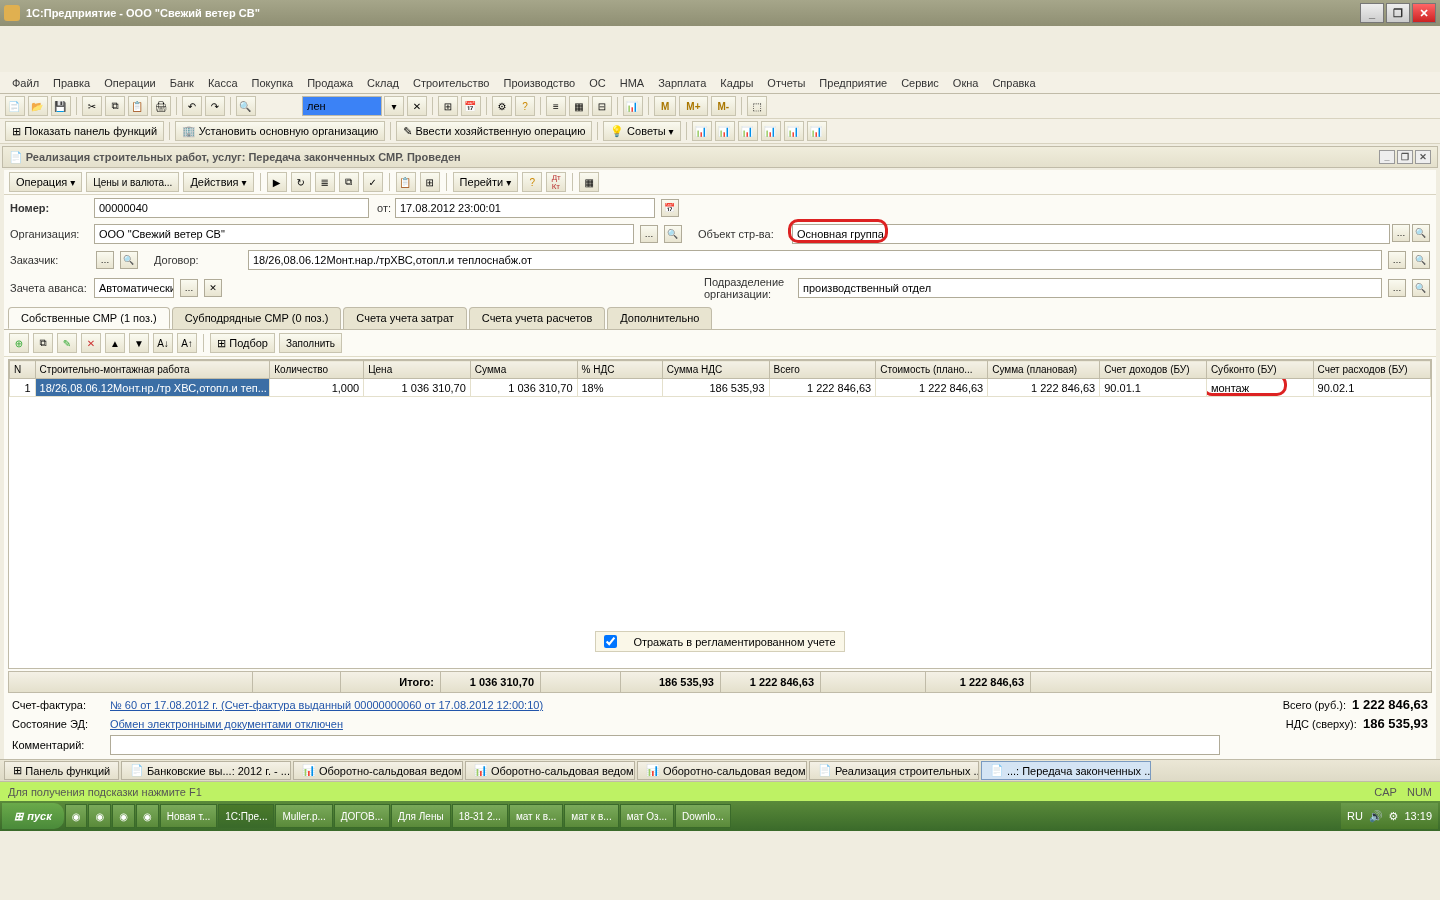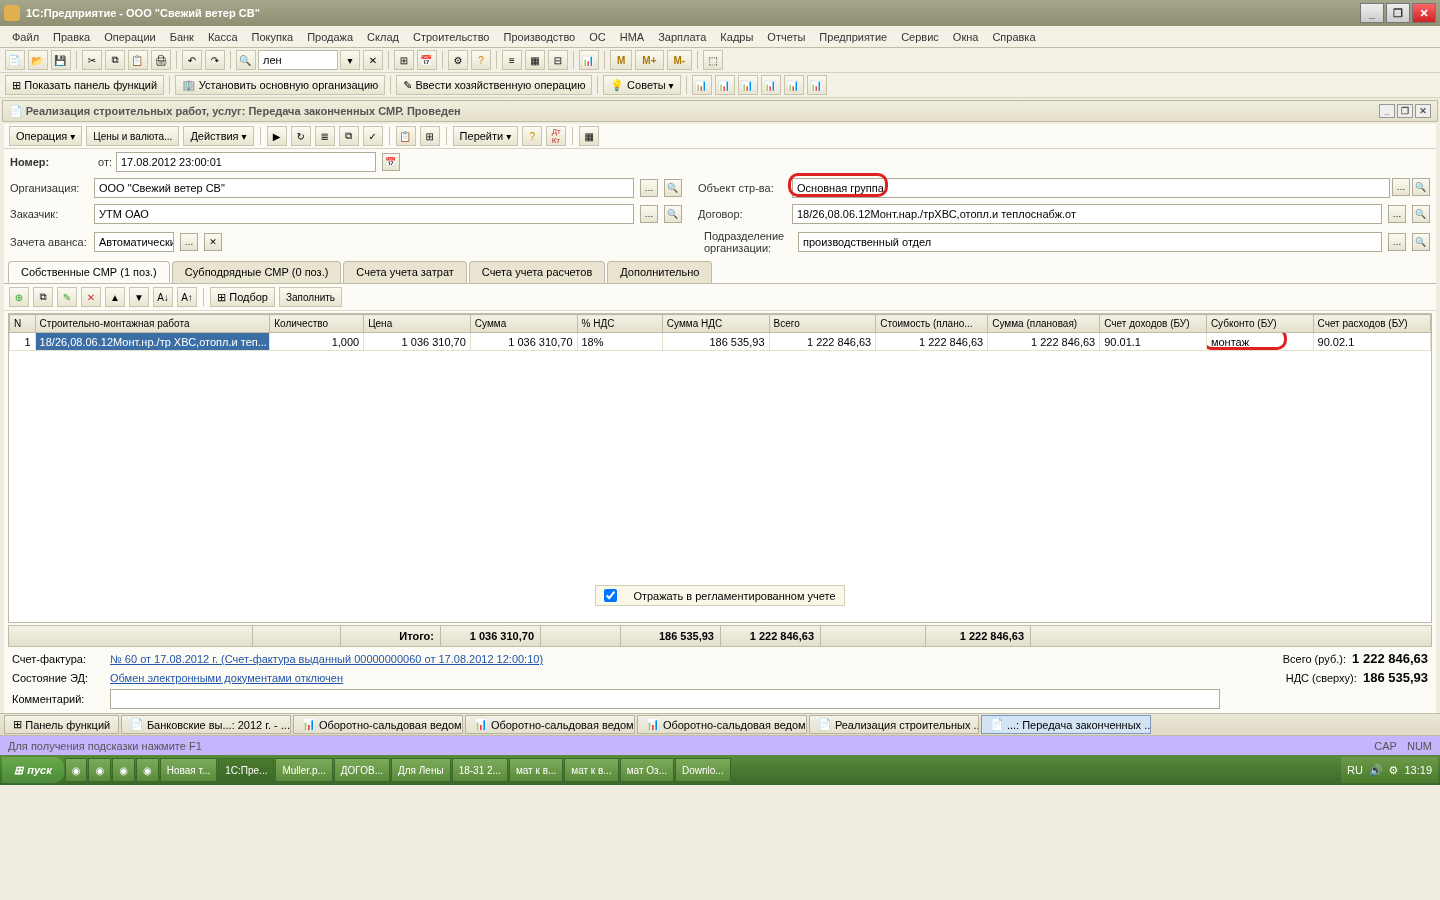--- a/index.html
+++ b/index.html
@@ -2,27 +2,27 @@
 <html><head>
 <meta charset="utf-8">
 <style>
 * { box-sizing: border-box; margin: 0; padding: 0; font-family: Tahoma, Arial, sans-serif; font-size: 11px; }
 body { background: #f0ede0; user-select: none; }
 .titlebar { height: 26px; background: linear-gradient(#a6a68a, #8f8f73); display: flex; align-items: center; padding: 0 4px; color: #fff; font-size: 14px; font-weight: bold; }
 .titlebar .logo { width:16px; height:16px; background:#e0b050; border-radius:3px; margin-right:6px; display:inline-block;}
 .titlebar .buttons { margin-left:auto; display:flex; gap:2px;}
 .titlebar .btn { width:24px; height:20px; background:linear-gradient(#eee,#ccc); border:1px solid #777; display:flex; align-items:center; justify-content:center; font-size:11px; font-weight:bold; color:#333;}
 .titlebar .btn.close{ background:linear-gradient(#f66,#c22); color:#fff;}
-.menubar { height:22px; background:#f4f1e6; border-bottom:1px solid #c0bba8; display:flex; align-items:center; padding:0 6px; gap:2px;}
+.menubar { height:22px; background:#f4f1e6; border-bottom:1px solid #c0bba8; display:flex; align-items:center; padding:0 6px; gap:2px;margin-top:46px;}
 .menubar span{ padding:2px 6px; cursor:pointer; color:#333;}
 .toolbar { display:flex; align-items:center; padding:2px 4px; background:#f4f1e6; border-bottom:1px solid #d8d3c0; gap:1px; flex-wrap:wrap; min-height:24px;}
 .tb-btn{ width:20px; height:20px; background:linear-gradient(#fafaf0,#e8e4d0); border:1px solid #c8c4b0; display:flex; align-items:center; justify-content:center; font-size:10px; margin:0 1px;}
 .tb-btn.text{ width:auto; padding:0 6px; gap:3px;}
 .tb-sep{ width:1px; height:18px; background:#c8c4b0; margin:0 3px;}
-.tb-input{ height:20px; border:1px solid #c0bba8; padding:0 4px; background:#ffffff; width:80px;}
+.tb-input{ height:20px; border:1px solid #c0bba8; padding:0 4px; background:#3b82f6; width:80px;margin-left:44px;}
 .doc-header { height:22px; background:linear-gradient(#f0eddc,#e4e0cc); border:1px solid #c0bba8; margin:2px; display:flex; align-items:center; padding:0 6px; font-weight:bold; color:#555; position:relative;}
 .doc-header .wc{margin-left:auto; display:flex; gap:2px;}
 .doc-header .wb{width:16px;height:14px;border:1px solid #999;background:#eee;font-size:9px;display:flex;align-items:center;justify-content:center;}
 .doc-body{ margin:0 4px; background:#fcfbf5;}
 .doc-toolbar{ display:flex; align-items:center; padding:2px 4px; border-bottom:1px solid #d8d3c0; gap:2px; min-height:24px;}
 .form-row{display:flex; align-items:center; gap:4px; padding:3px 6px;}
 .label{color:#333;}
 .input{ height:20px; border:1px solid #b0ab98; background:#fff; padding:0 4px; display:flex; align-items:center; flex:1; position:relative; overflow:hidden; white-space:nowrap;}
 .ibtn{width:18px;height:18px;border:1px solid #b0ab98;background:linear-gradient(#fafaf0,#e8e4d0);display:flex;align-items:center;justify-content:center;font-size:9px;margin-left:2px;}
 .tabs{ display:flex; border-bottom:1px solid #c0bba8; padding:0 4px; margin-top:4px;}
@@ -42,21 +42,21 @@
 .footer-info{ padding:4px 8px; font-size:11px; display:grid; grid-template-columns: 90px 1fr 200px; gap:4px 8px; align-items:center;}
 .footer-info a{color:#2255aa; text-decoration:underline;}
 .footer-totals{ text-align:right; }
 .footer-totals b{font-size:13px;}
 .action-bar{ display:flex; justify-content:flex-end; gap:6px; padding:6px 8px; border-top:1px solid #d8d3c0; align-items:center;}
 .action-bar .abtn{ padding:3px 10px; border:1px solid #b0ab98; background:linear-gradient(#fafaf0,#e8e4d0); cursor:pointer;}
 .abtn.ok{font-weight:bold;}
 .window-tabs{ background:linear-gradient(#ebe7d6,#dedac6); display:flex; border-top:1px solid #c0bba8; height:22px; align-items:center; padding:0 4px; gap:2px;}
 .wtab{ padding:2px 8px; border:1px solid #b8b3a0; background:linear-gradient(#f4f1e6,#e4e0cc); font-size:10px; max-width:170px; overflow:hidden; white-space:nowrap; display:flex; align-items:center; gap:3px;}
 .wtab.active{ background:#d4e4f4; border-color:#7a9ac0;}
-.statusbar{ height:20px; background:#c4b5fd; border-top:1px solid #c0bba8; display:flex; align-items:center; padding:0 8px; font-size:10px; color:#555;}
+.statusbar{ height:20px; background:#bef264; border-top:1px solid #c0bba8; display:flex; align-items:center; padding:0 8px; font-size:10px; color:#555;}
 .statusbar .right{margin-left:auto; display:flex; gap:10px;}
 .taskbar{ height:30px; background:linear-gradient(#5a8a3a,#3a6a2a); display:flex; align-items:center; padding:0 2px; gap:1px;}
 .start{ padding:2px 12px; background:linear-gradient(#6aaa4a,#4a8a3a); color:#fff; font-weight:bold; font-style:italic; border-radius:0 10px 10px 0; height:26px; display:flex; align-items:center; gap:4px;}
 .tbtn{ padding:2px 6px; background:linear-gradient(#7aaa5a,#5a8a3a); color:#fff; height:24px; display:flex; align-items:center; font-size:10px; max-width:100px; overflow:hidden; white-space:nowrap; border:1px solid #3a6a2a; gap:3px;}
 .tbtn.active{background:linear-gradient(#4a7a2a,#3a6a2a);}
 .tray{ margin-left:auto; background:linear-gradient(#6a9a4a,#4a7a2a); padding:0 6px; color:#fff; height:26px; display:flex; align-items:center; gap:6px; font-size:10px;}
 .redcirc{ position:absolute; border:3px solid #d22; border-radius:10px; pointer-events:none;}
 </style>
 </head>
 <body>
@@ -183,20 +183,23 @@
     <div class="tb-sep"></div>
     <div class="tb-btn text"><span>Перейти</span> ▾</div>
     <div class="tb-btn" style="color:#c80;">?</div>
     <div class="tb-btn" style="color:#b33;font-size:8px;">Дт<br>Кт</div>
     <div class="tb-sep"></div>
     <div class="tb-btn">▦</div>
   </div>
 
   <div class="form-row">
     <span class="label" style="width:80px;font-weight:bold;">Номер:</span>
+    <div class="input" style="width:275px;flex:none;">
+        <span>00000040</span>
+      </div>
     <span class="label" style="margin-left:4px;">от:</span>
     <div class="input" style="width:260px;flex:none;">
         <span>17.08.2012 23:00:01</span>
       </div>
     <div class="ibtn">📅</div>
   </div>
   <div class="form-row">
     <span class="label" style="width:80px;">Организация:</span>
     <div class="input" style="width:540px;flex:none;">
         <span>ООО "Свежий ветер СВ"</span>
@@ -208,23 +211,20 @@
       <div class="input">
           <span>Основная группа</span>
         </div>
       <div class="ibtn">…</div>
       <div class="ibtn">🔍</div>
       <div class="redcirc" style="left:-4px;top:-5px;width:100px;height:24px;"></div>
     </div>
   </div>
   <div class="form-row">
     <span class="label" style="width:80px;">Заказчик:</span>
-    <div class="input" style="width:540px;flex:none;">
-        <span>УТМ ОАО</span>
-      </div>
     <div class="ibtn">…</div>
     <div class="ibtn">🔍</div>
     <span class="label" style="width:90px;margin-left:12px;">Договор:</span>
     <div class="input">
         <span>18/26,08.06.12Монт.нар./трХВС,отопл.и теплоснабж.от</span>
       </div>
     <div class="ibtn">…</div>
     <div class="ibtn">🔍</div>
   </div>
   <div class="form-row">

